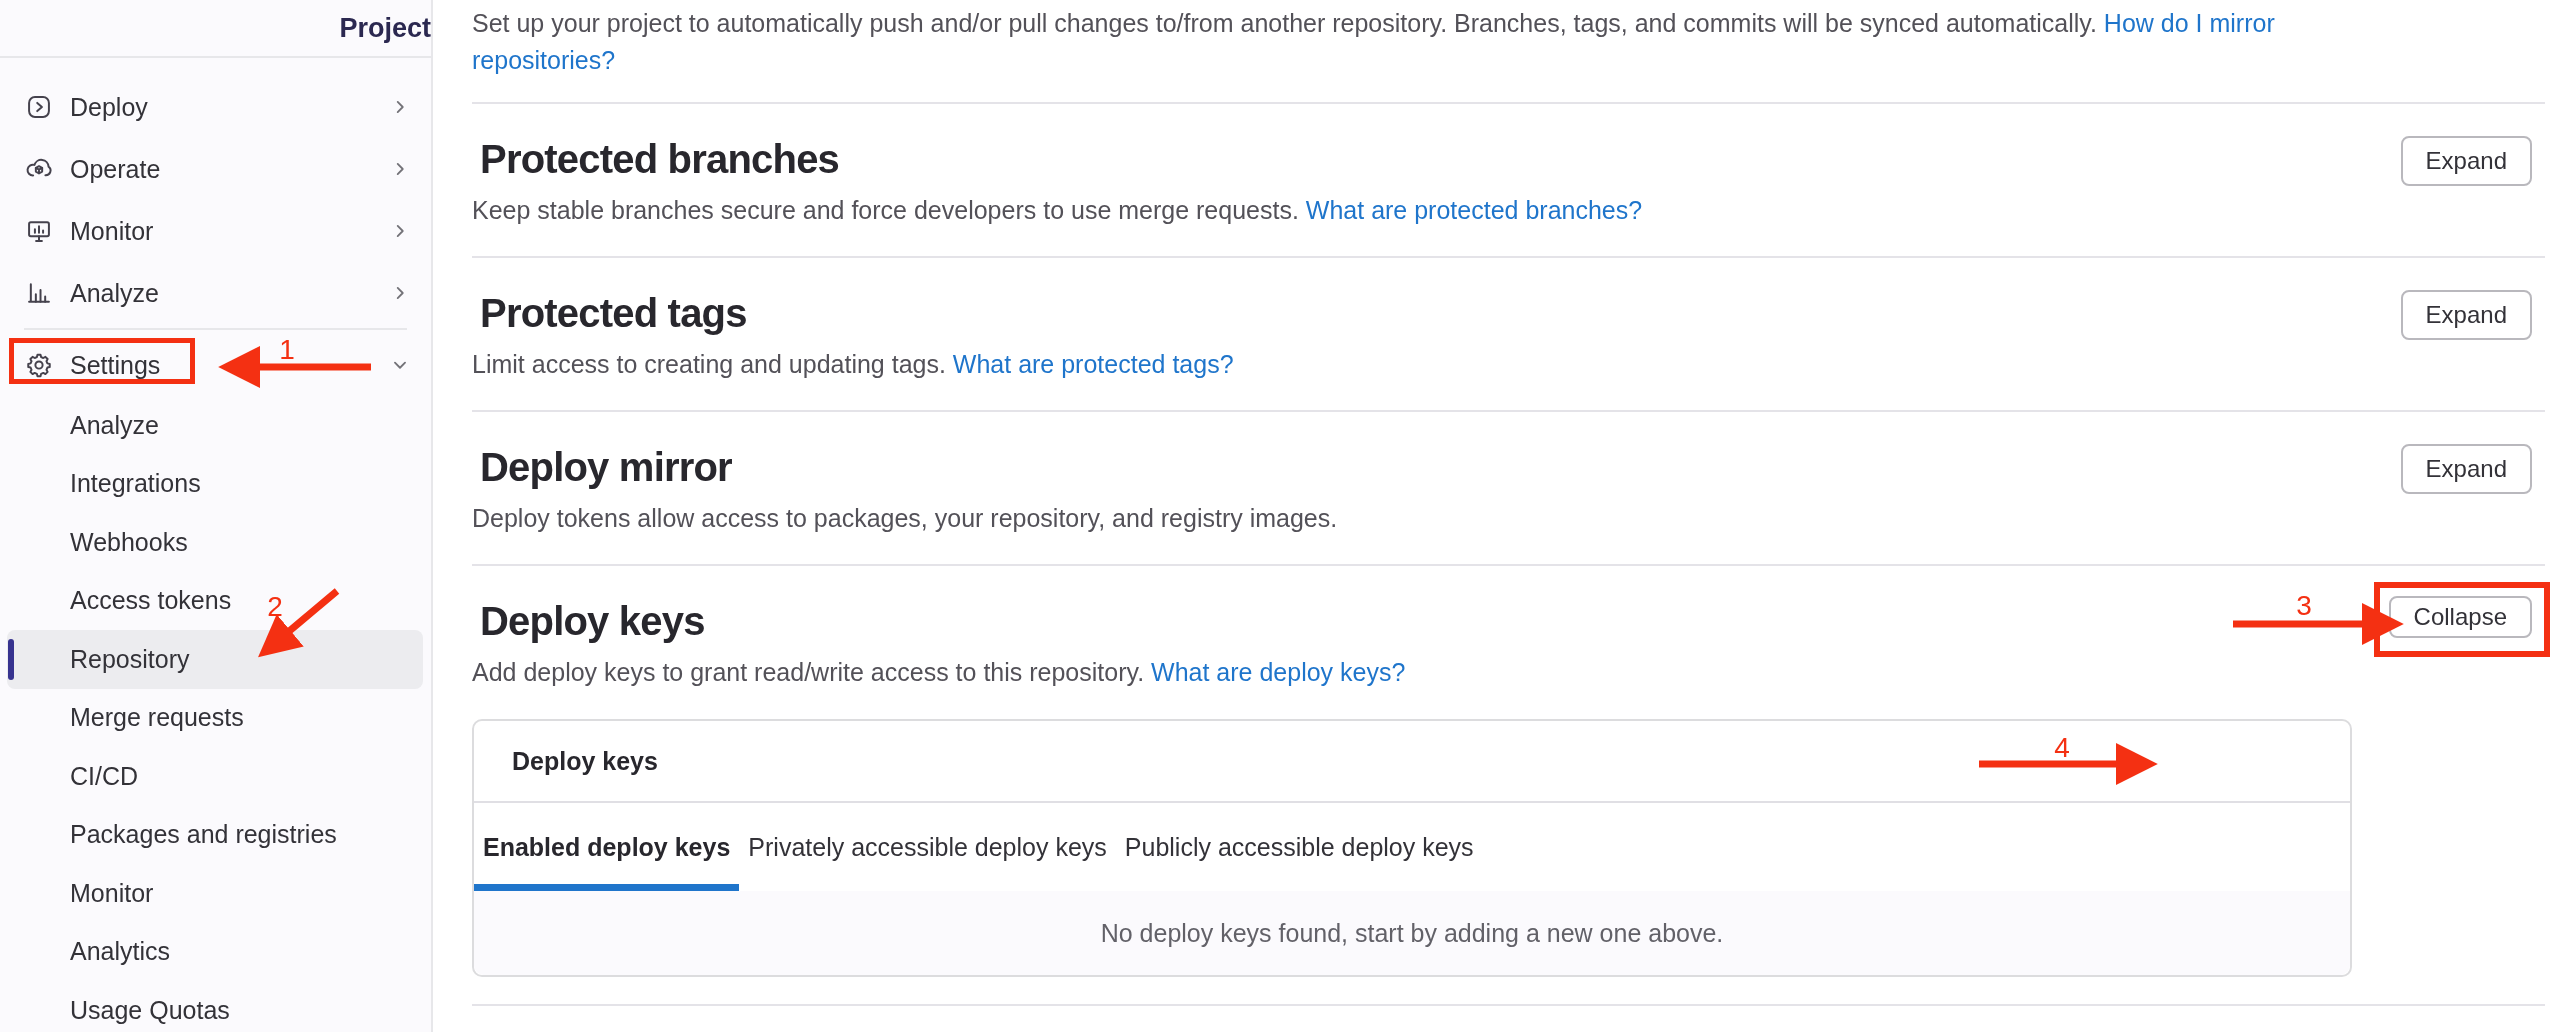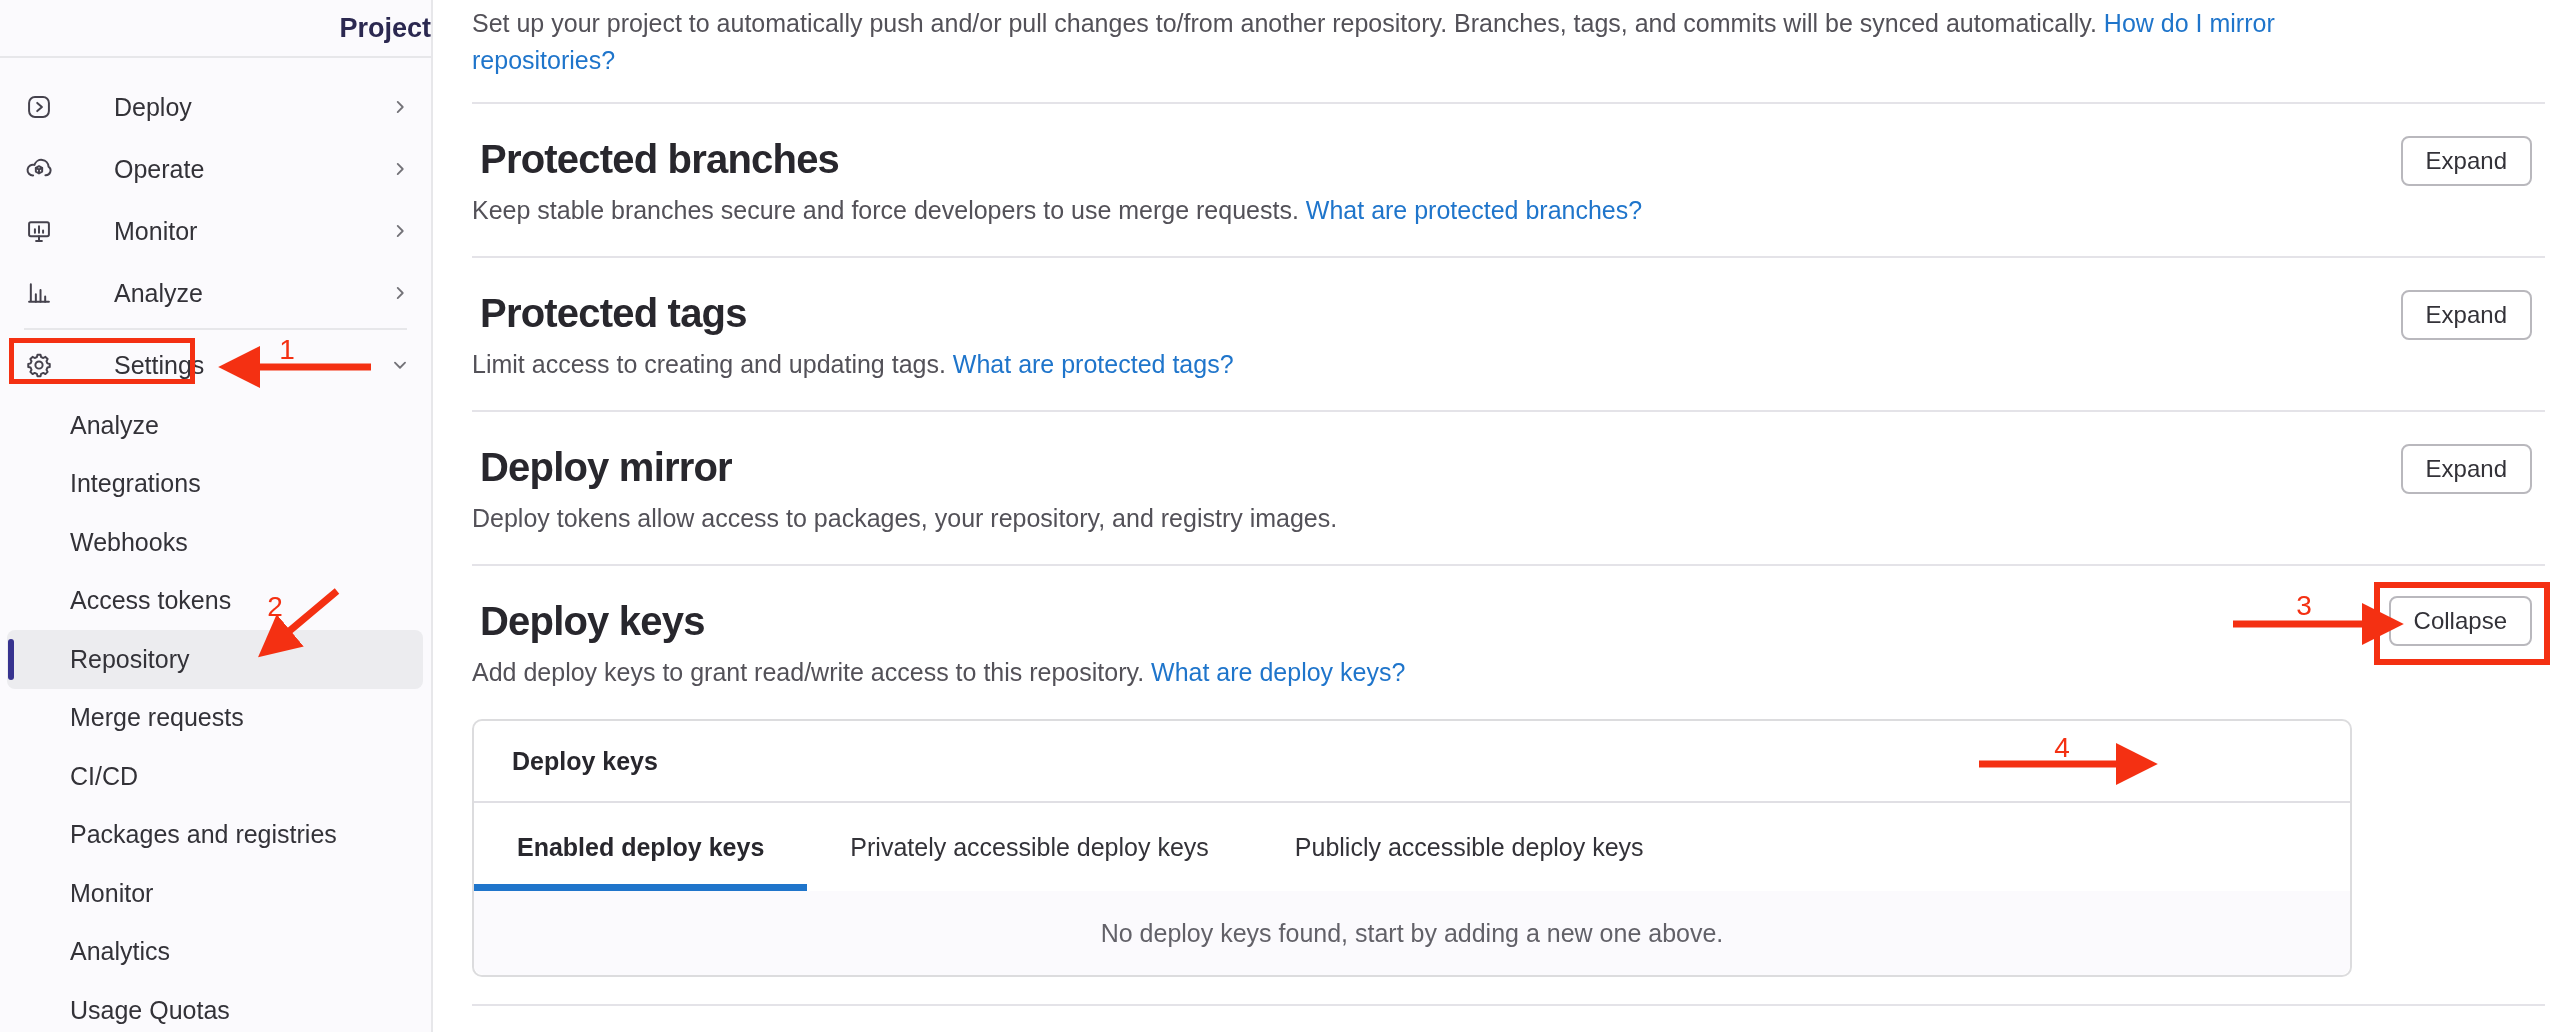--- a/index.html
+++ b/index.html
@@ -16,21 +16,21 @@
   }
   .sb-title {
     height:58px; border-bottom:2px solid #e7e7ea;
     font-size:27px; font-weight:700; color:#2b2850;
     padding:13px 0 0 23px;
     text-align:right;
   }
   .sb-nav { padding-top:18px; }
   .sb-item {
     height:62px; display:flex; align-items:center;
-    padding:0 18px 0 24px; font-size:25px; color:#333238; cursor:pointer;gap:44px;
+    padding:0 18px 0 24px; font-size:25px; color:#333238; cursor:pointer;
   }
   .sb-icon { width:30px; height:30px; margin-right:16px; display:flex; align-items:center; justify-content:center; color:#45424d; }
   .sb-icon svg { width:28px; height:28px; }
   .sb-label { flex:1; }
   .sb-chev { width:26px; height:26px; color:#737278; display:flex; align-items:center; justify-content:center; }
   .sb-chev svg { width:22px; height:22px; }
   .sb-divider { height:2px; background:#e7e7ea; margin:4px 24px; }
   .sb-subitem {
     height:58.5px; display:flex; align-items:center; position:relative;
     padding-left:70px; font-size:25px; color:#333238; cursor:pointer;
@@ -63,21 +63,21 @@
   .desc { margin:9px 0 0 0; font-size:25px; line-height:37px; color:#535158; }
 
   
   .anno-border { border:5px solid #f43012; pointer-events:none; }
   .box-settings { position:absolute; left:9px; top:338px; width:186px; height:46px; z-index:6; }
   .collapse-wrap {
     position:absolute; right:-5px; top:-15px;
     border:6px solid #f43012; padding:8px 12px 13px 9px;
   }
   .collapse-wrap .btn-in {
-    position:static; height:50px; padding:0 23px; font-size:24px; color:#333238;
+    position:static; height:42px; padding:0 23px; font-size:24px; color:#333238;
     background:#ffffff; border:2px solid #b9b8bd; border-radius:8px; cursor:pointer;
     font-family:"Liberation Sans", sans-serif;
   }
 
   
   .card {
     width:1880px; margin-top:28px; position:relative;
     border:2px solid #dcdcde; border-radius:10px; background:#ffffff;
   }
   .card-header {
@@ -89,21 +89,21 @@
     position:absolute; top:-1px; right:15px;
     border:5px solid #f43012; padding:15px 10px 15px 8px; background:transparent;
   }
   .btn-sm {
     height:40px; padding:0 20px; font-size:24px; color:#333238;
     background:#e9e9ec; border:2px solid #89888d; border-radius:8px; cursor:pointer;
     font-family:"Liberation Sans", sans-serif;
   }
   .tabs { height:88px; display:flex; background:#fff; }
   .tab {
-    position:relative; display:flex; align-items:center; padding:0 43px;
+    position:relative; display:flex; align-items:center; padding:0 9px;
     font-size:25px; color:#333238; cursor:pointer;
   }
   .tab.active { font-weight:700; color:#28272d; }
   .tab.active::after {
     content:""; position:absolute; left:0; right:0; bottom:0; height:7px; background:#1f75cb;
   }
   .card-body {
     height:84px; background:#fbfafd; border-radius:0 0 10px 10px;
     display:flex; align-items:center; justify-content:center;
     font-size:25px; color:#626168;

